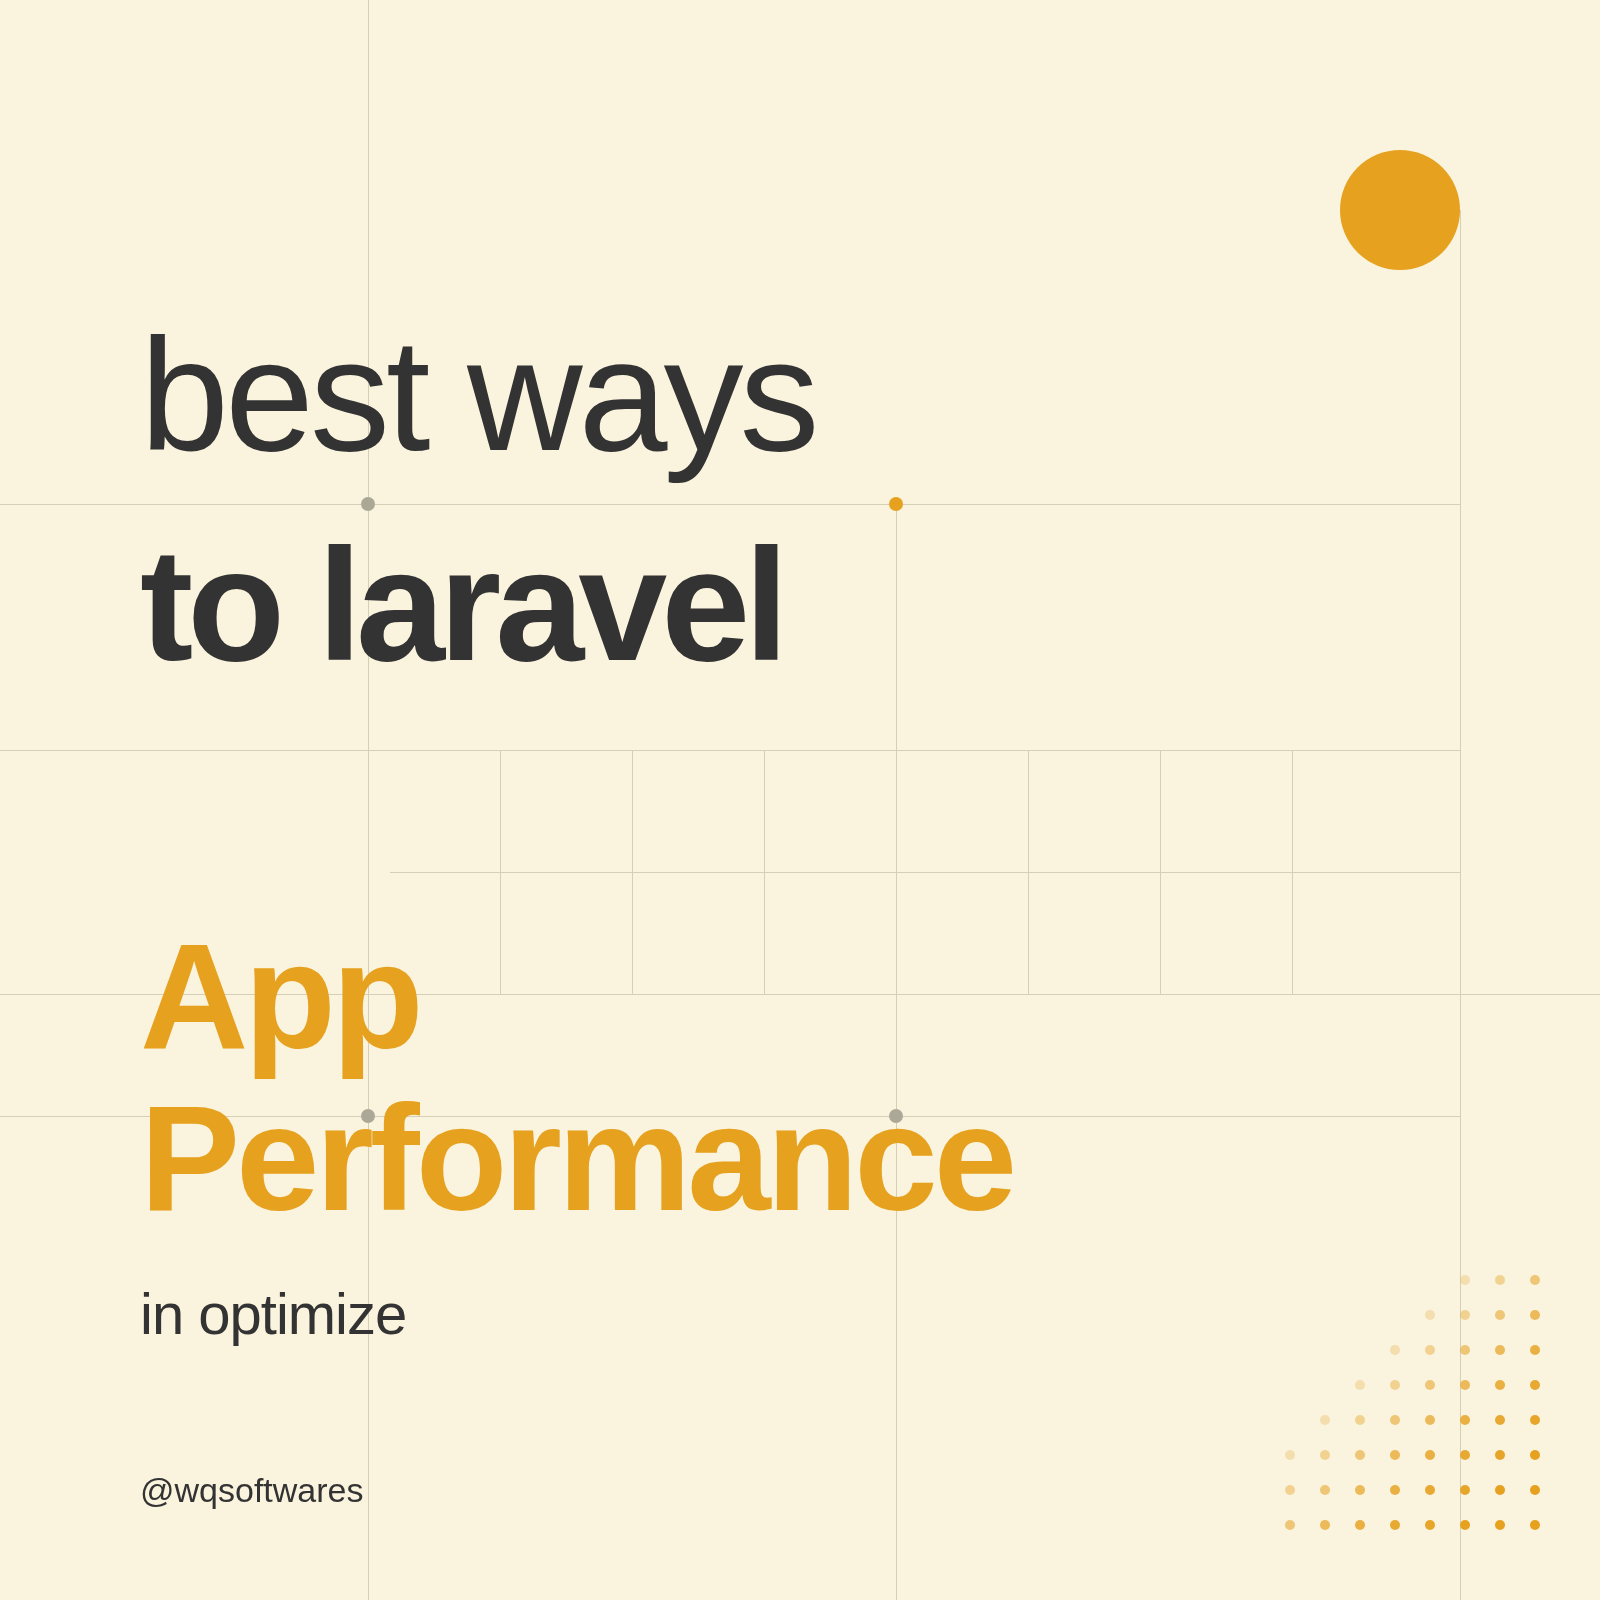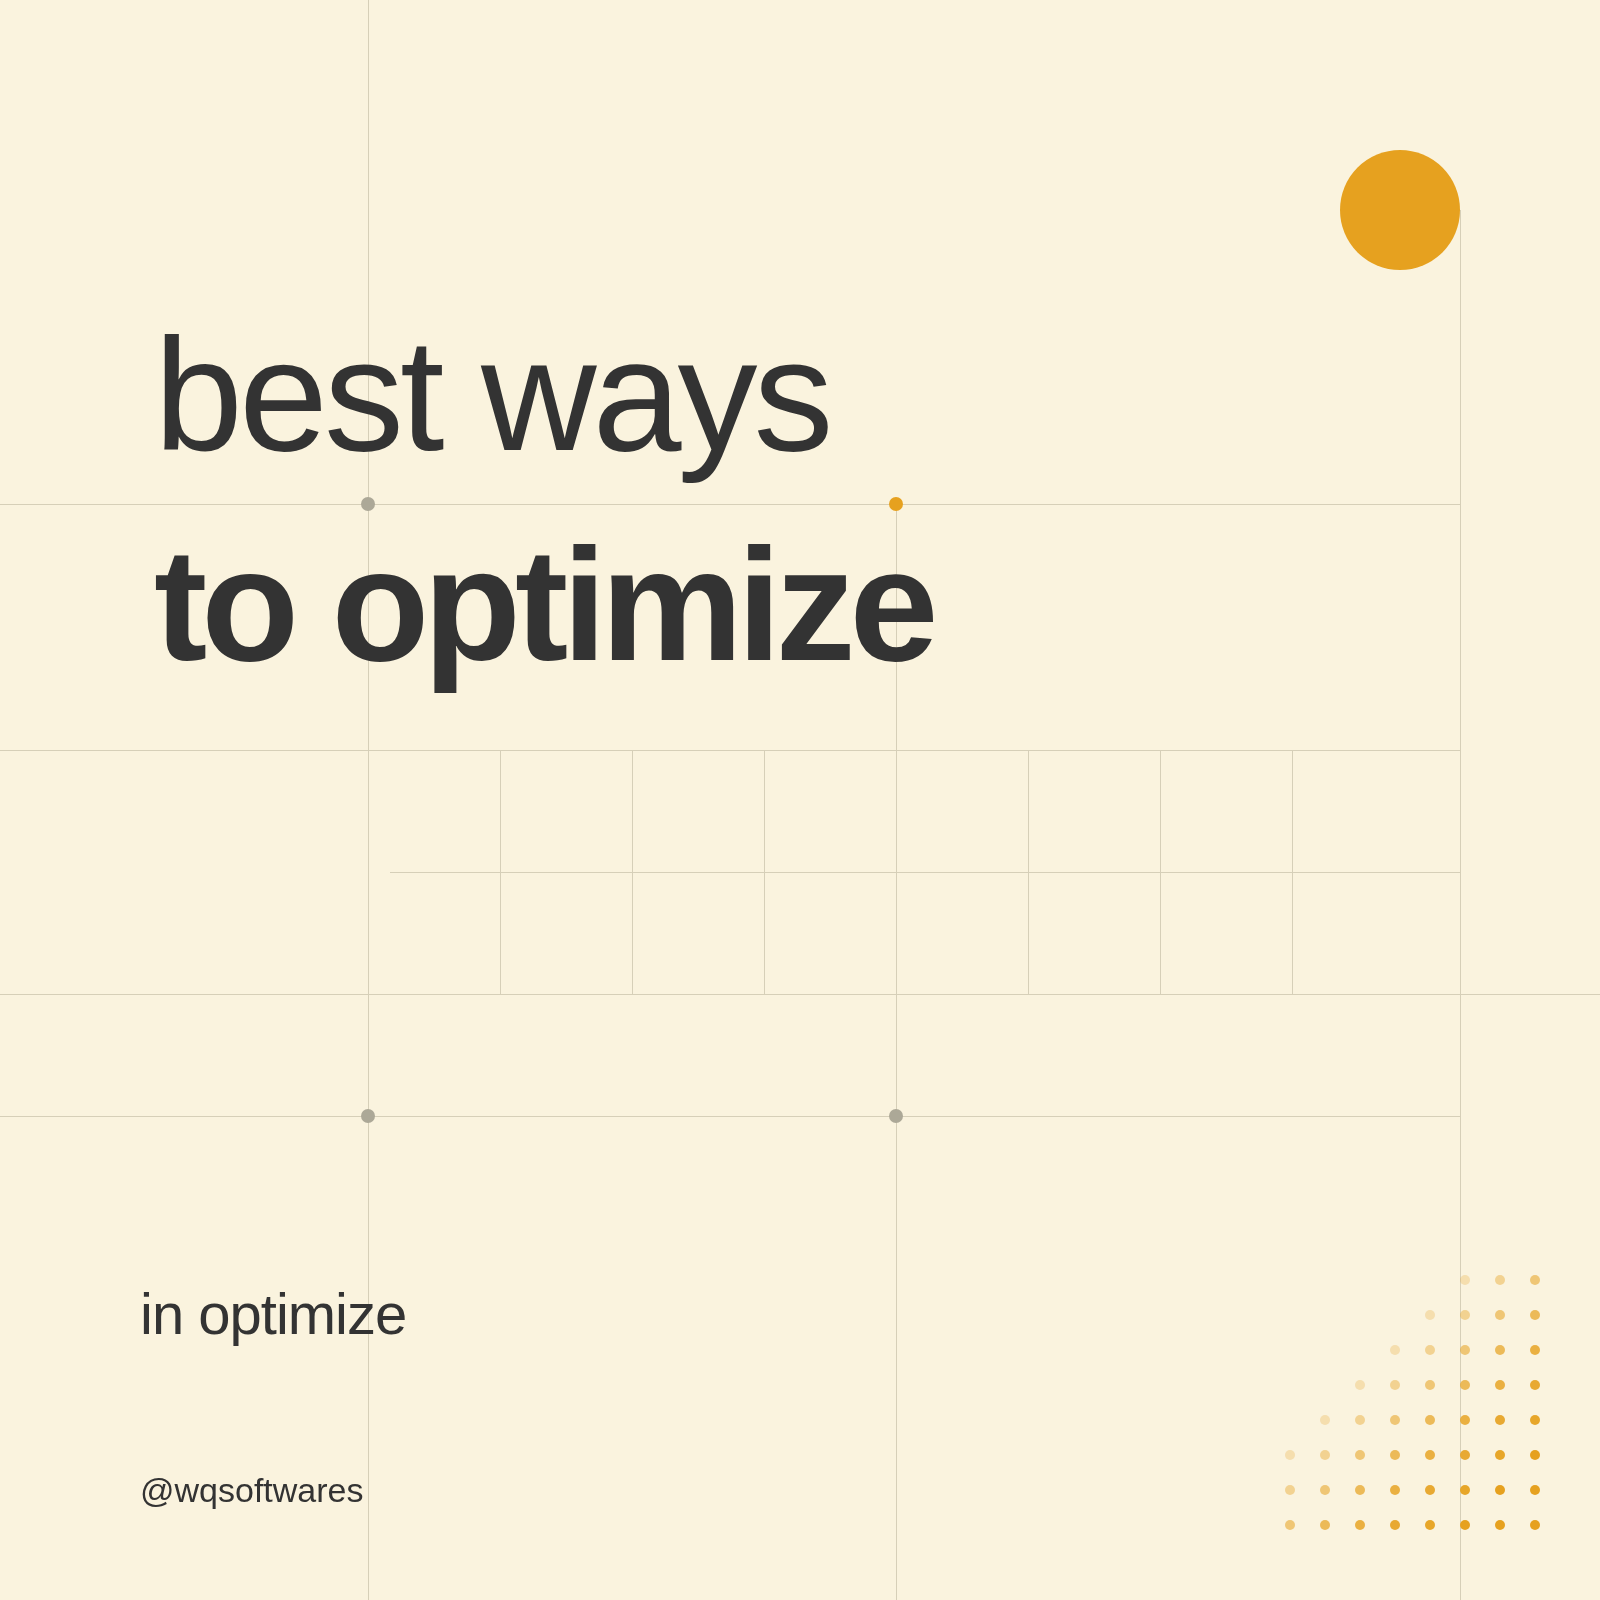--- a/index.html
+++ b/index.html
@@ -49,21 +49,20 @@
   
   .heading-dark {
     position: absolute;
     left: 140px;
     font-size: 160px;
     font-weight: 700;
     color: #333333;
     letter-spacing: -6px;
     font-stretch: condensed;
     line-height: 1;
-    margin-left: 14px;
   }
   .heading-line1 { top: 315px; font-weight: 400; letter-spacing: -4px; }
   .heading-line2 { top: 525px; }
   .heading-orange {
     position: absolute;
     left: 140px;
     font-size: 150px;
     font-weight: 700;
     color: #e6a11f;
     letter-spacing: -4px;
@@ -128,21 +127,25 @@
   <div class="vline" style="left:1460px; top:210px; height:1390px;"></div>
 
   <div class="big-circle"></div>
 
   <div class="grid-dot dot-gray" style="left:361px; top:497px;"></div>
   <div class="grid-dot dot-orange" style="left:889px; top:497px;"></div>
   <div class="grid-dot dot-gray" style="left:361px; top:1109px;"></div>
   <div class="grid-dot dot-gray" style="left:889px; top:1109px;"></div>
 
   <div class="heading-dark heading-line1">best ways</div>
-  <div class="heading-dark heading-line2">to optimize</div>
+  <div class="heading-dark heading-line2">to laravel</div>
+  <div class="heading-orange heading-line3">
+    <span>App</span><br>
+    <span>Performance</span>
+  </div>
   <div class="sub-dark">in optimize</div>
 
   <div class="handle">@wqsoftwares</div>
 
   <div class="dot-pattern">
     <span style="opacity:0"></span>
       <span style="opacity:0"></span>
       <span style="opacity:0"></span>
       <span style="opacity:0"></span>
       <span style="opacity:0"></span>

